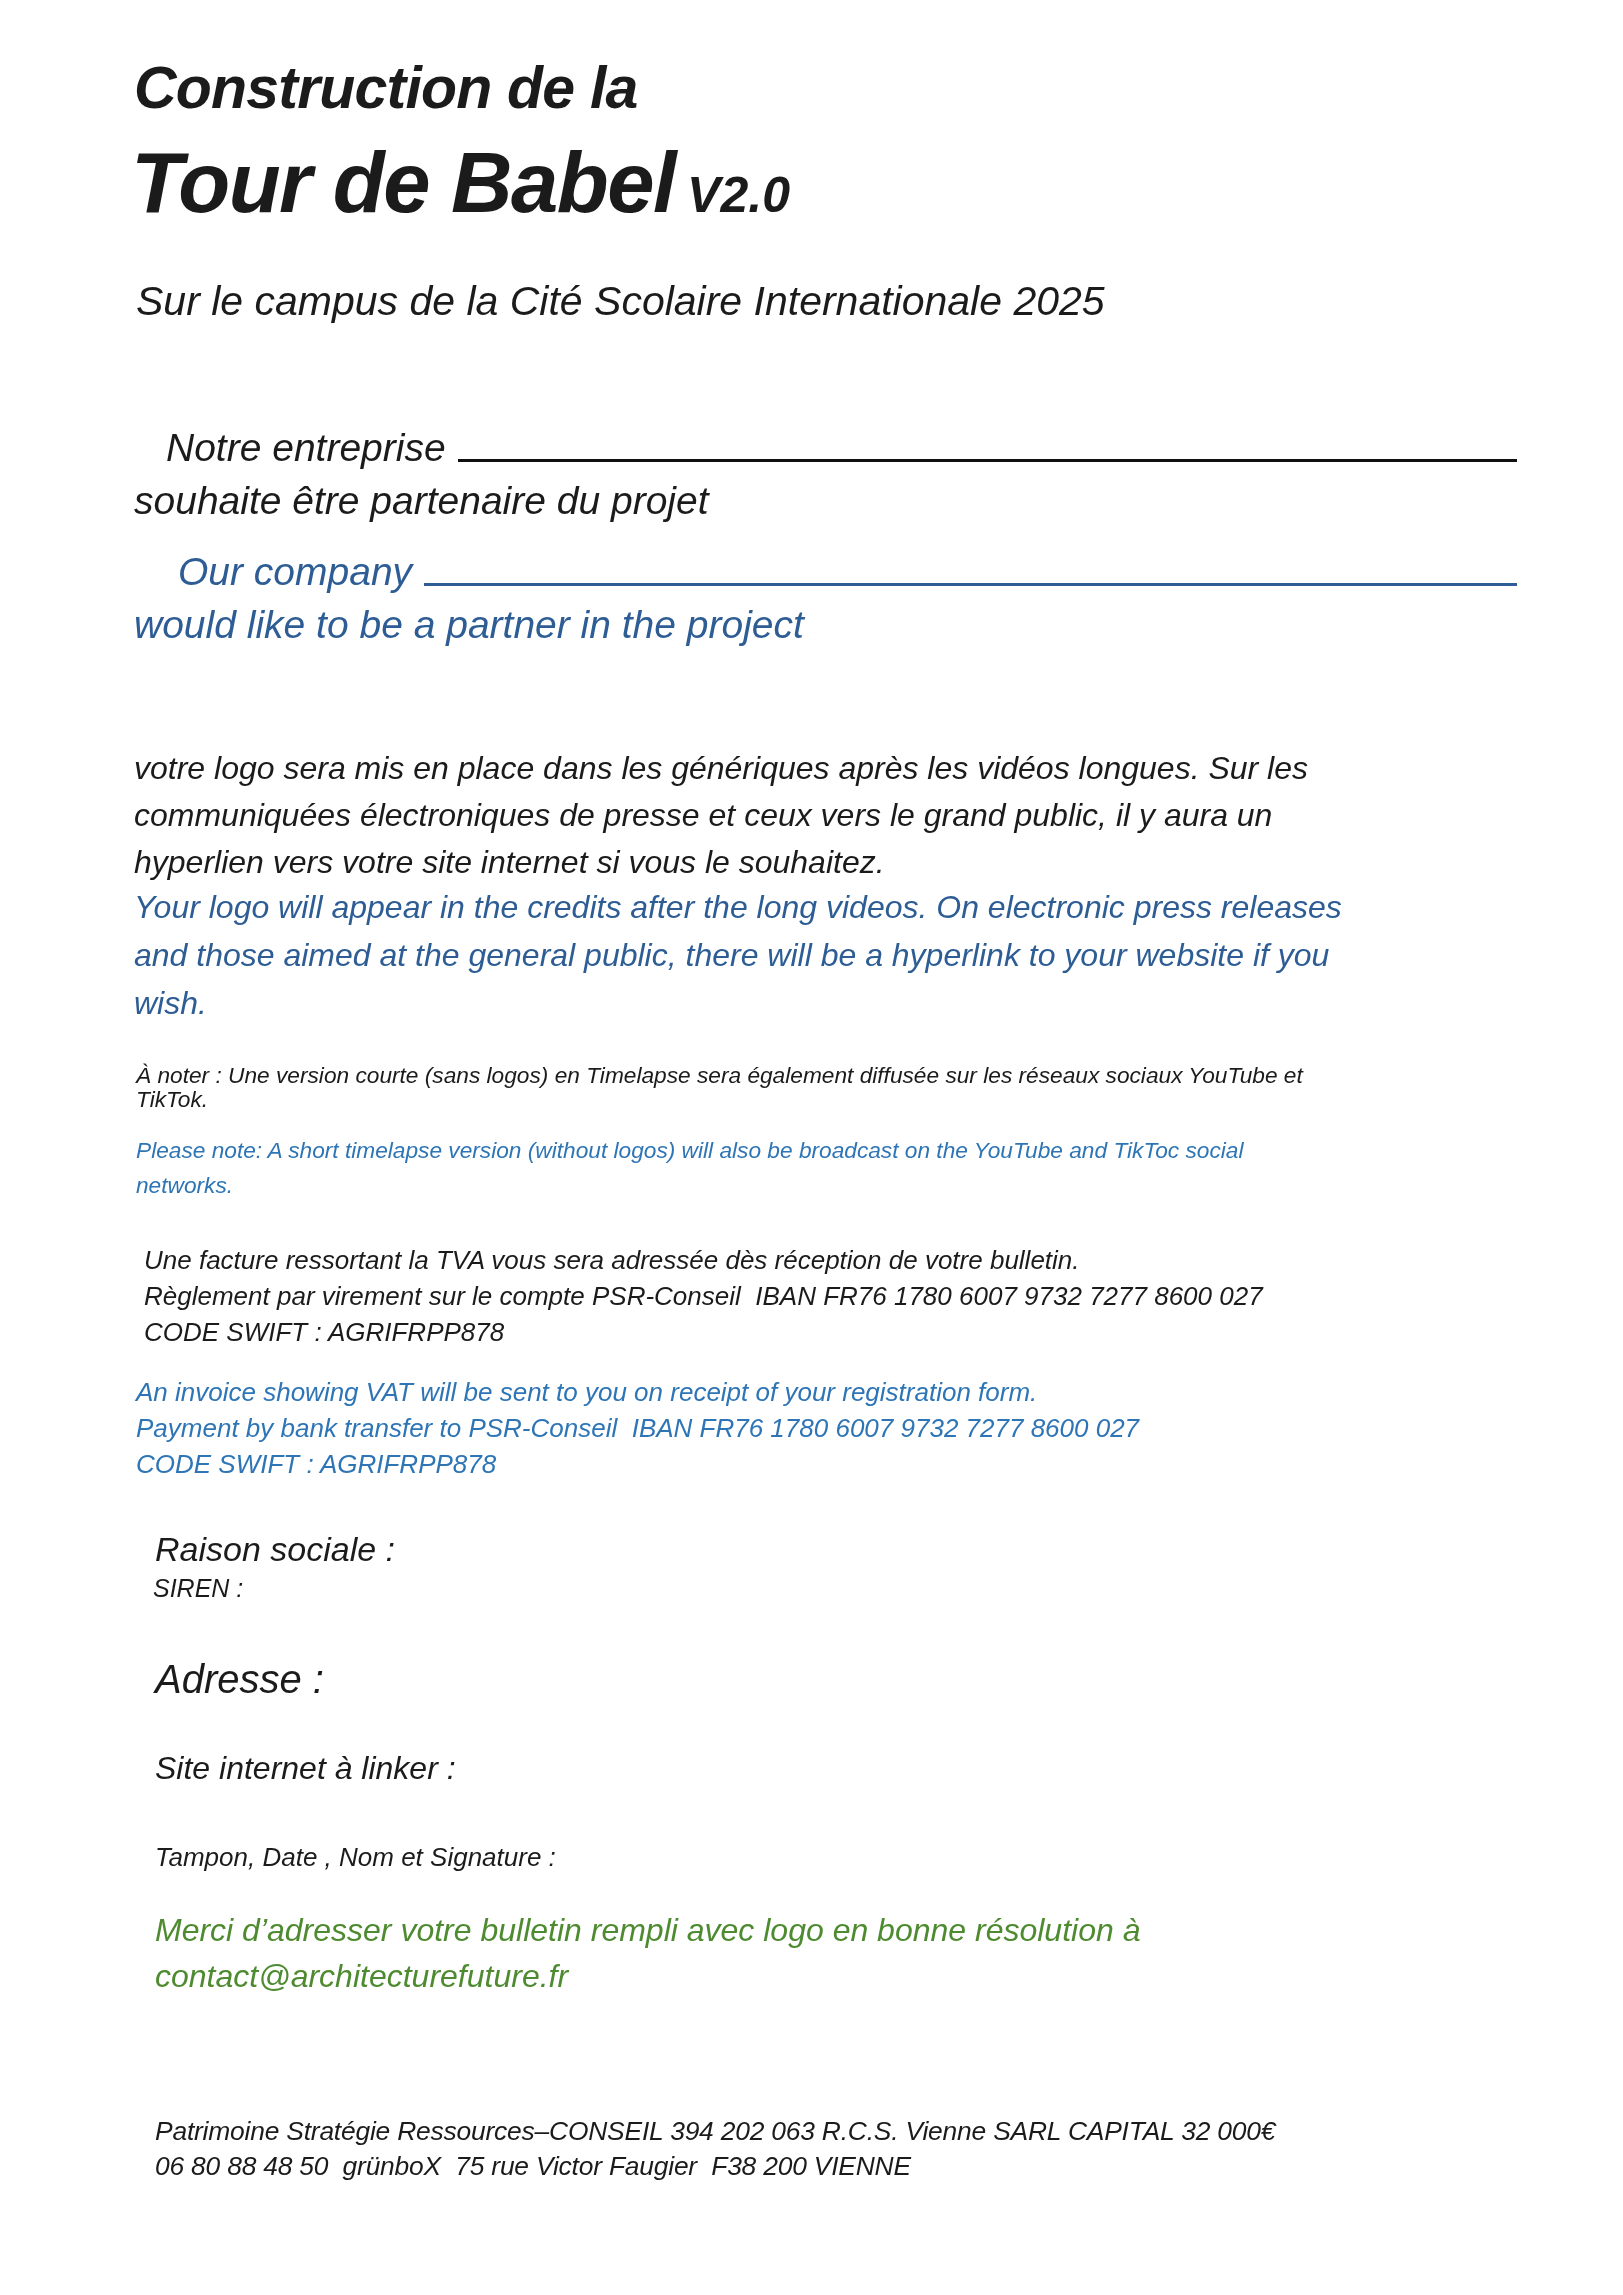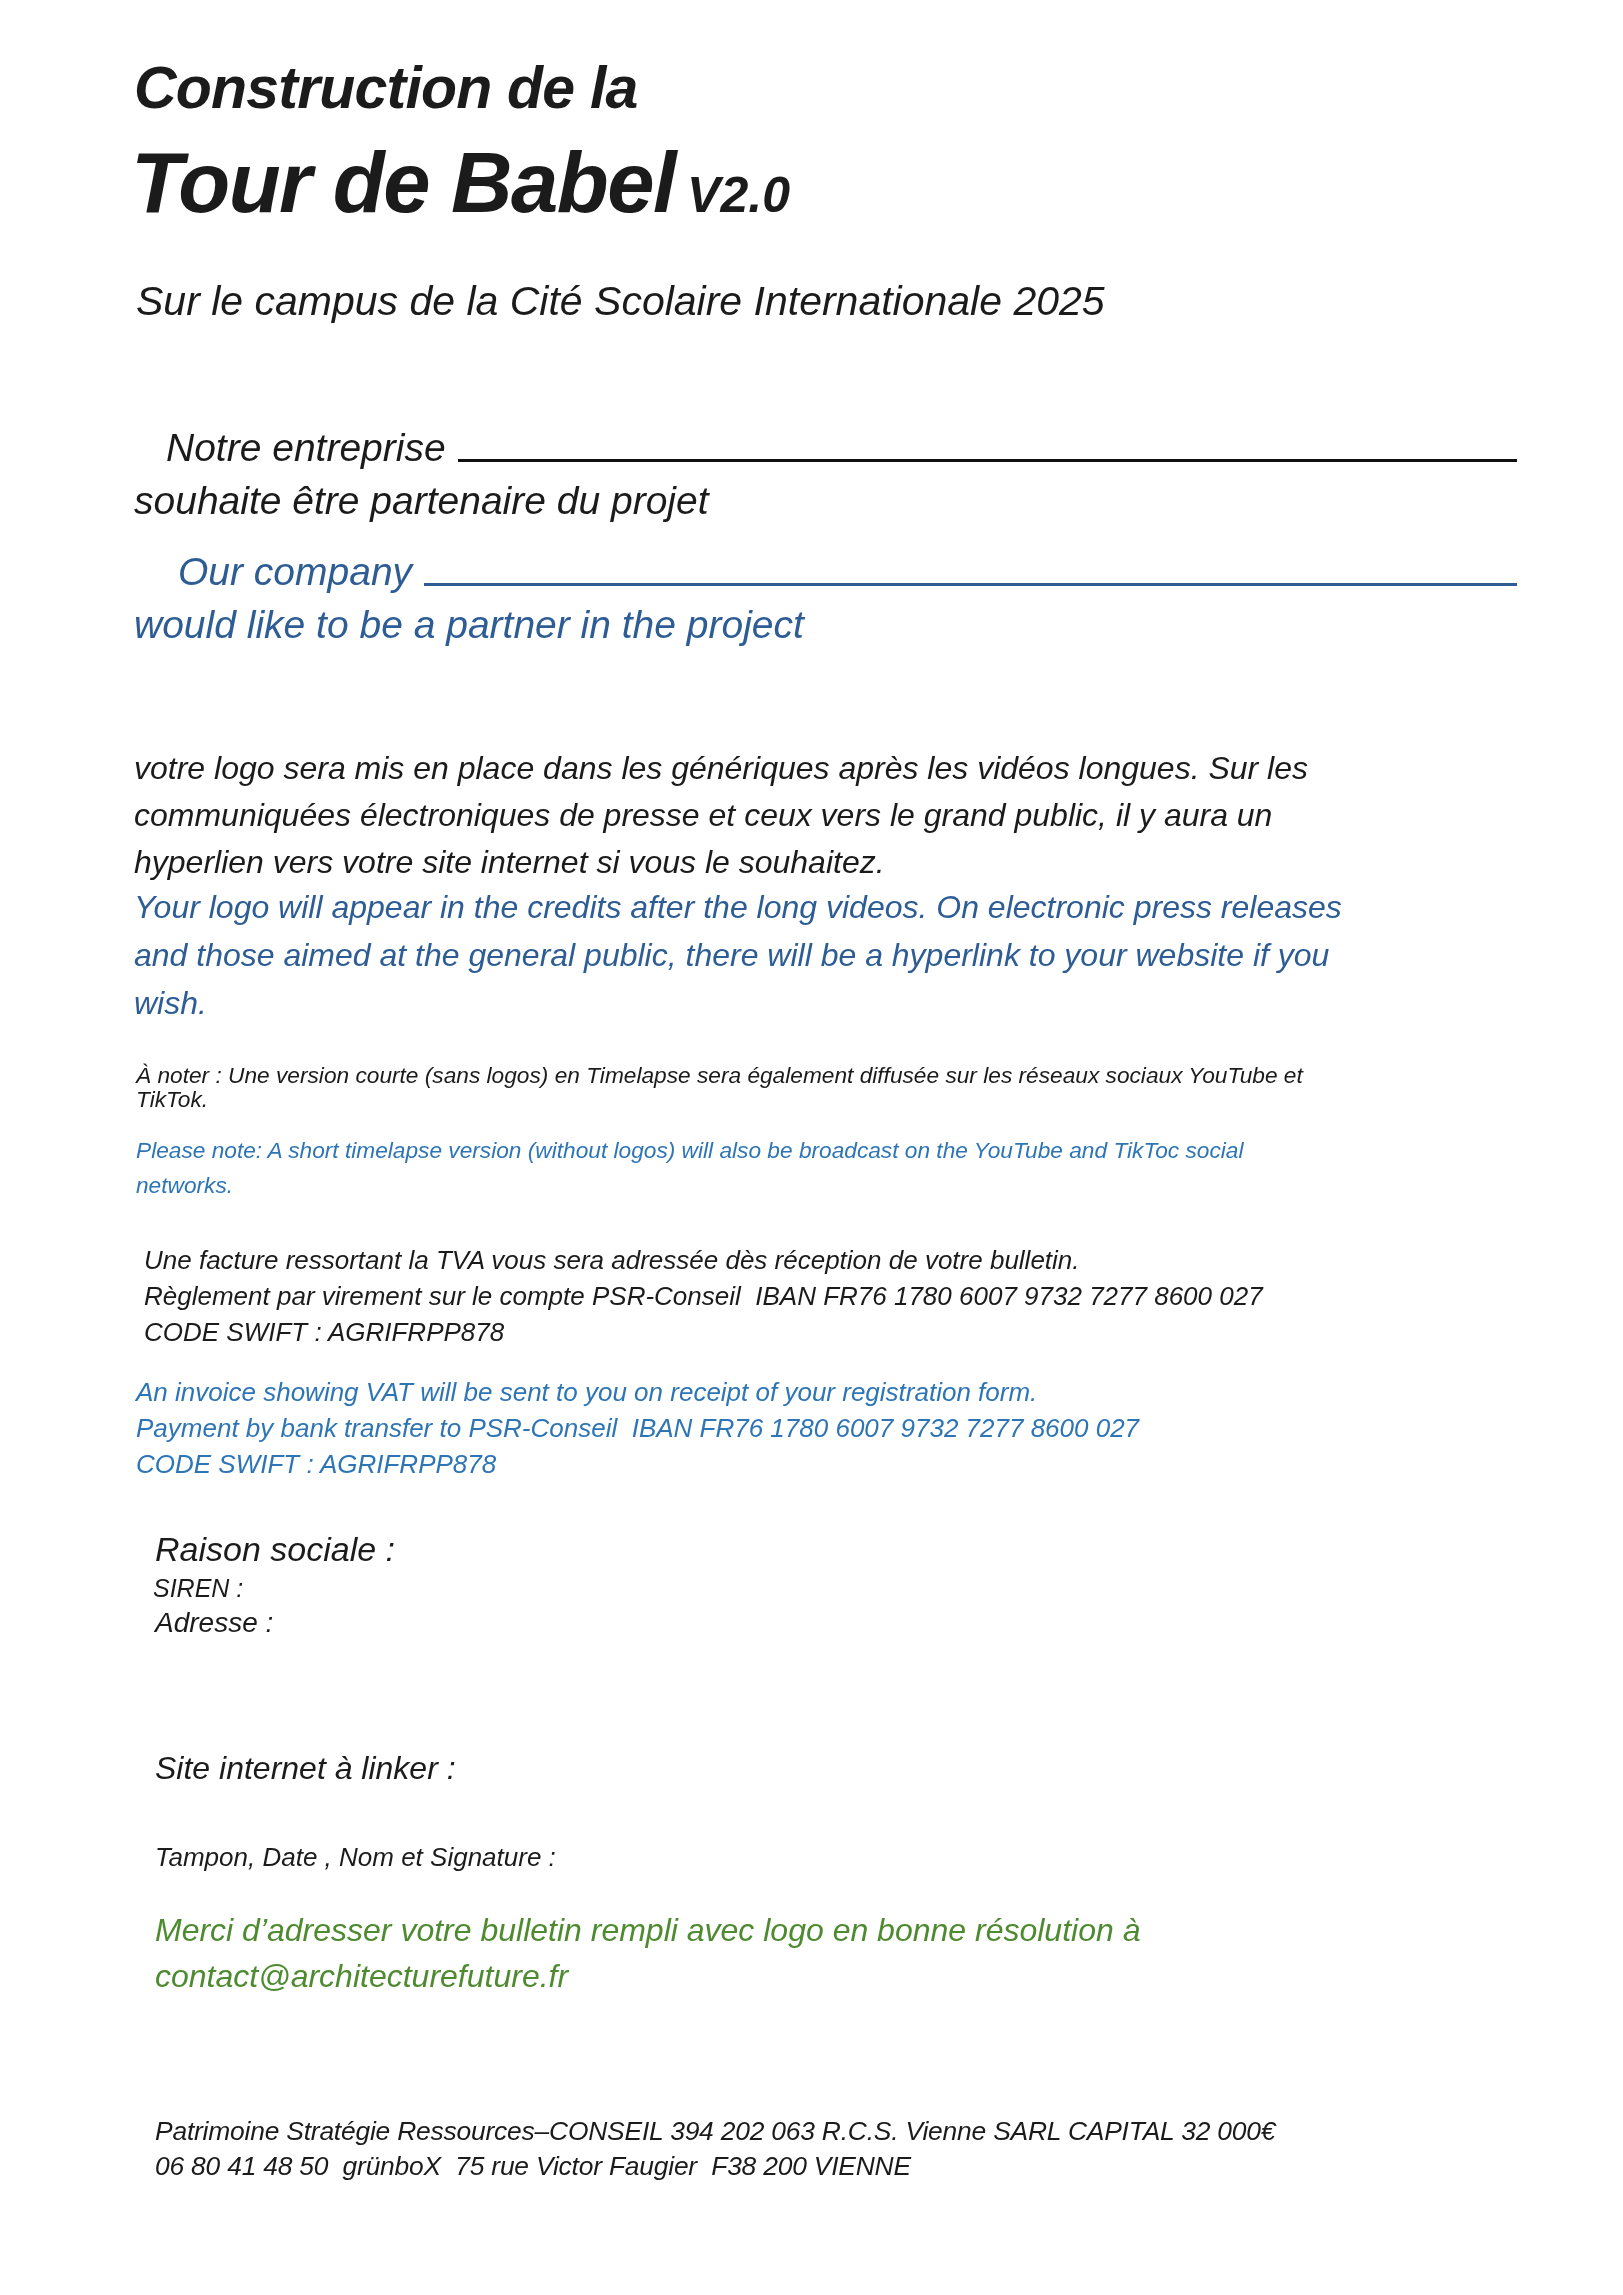--- a/index.html
+++ b/index.html
@@ -39,21 +39,21 @@
   .para-en { left:134px; top:883px; font-size:32px; line-height:48px; font-style:italic; color:#2d5d94; }
 
   .note-fr { left:136px; top:1063px; font-size:22.7px; line-height:24px; }
   .note-en { left:136px; top:1133px; font-size:22.7px; line-height:35px; color:#2e75b6; }
 
   .invoice-fr { left:136px; top:1242px; font-size:26px; line-height:36px;margin-left:8px; }
   .invoice-en { left:136px; top:1374px; font-size:26px; line-height:36px; color:#2e75b6; }
 
   .f-raison  { left:155px; top:1530px; font-size:34px; }
   .f-siren   { left:153px; top:1574px; font-size:25px; }
-  .f-adresse { left:155px; top:1607px; font-size:28px; }
+  .f-adresse { left:155px; top:1657px; font-size:40px; }
   .f-site    { left:155px; top:1750px; font-size:32px; }
   .f-tampon  { left:155px; top:1842px; font-size:26px; }
 
   .closing { left:155px; top:1907px; font-size:32px; line-height:46px; color:#4e8b30; }
 
   .footer { left:155px; top:2114px; font-size:26.4px; line-height:35px; letter-spacing:-0.2px; }
 </style>
 </head>
 <body>
 
@@ -100,16 +100,16 @@
   <div class="abs f-raison">Raison sociale :</div>
   <div class="abs f-siren">SIREN :</div>
   <div class="abs f-adresse">Adresse :</div>
   <div class="abs f-site">Site internet à linker :</div>
   <div class="abs f-tampon">Tampon, Date , Nom et Signature :</div>
 
   <div class="abs closing">Merci d’adresser votre bulletin rempli avec logo en bonne résolution à
 contact@architecturefuture.fr</div>
 
   <div class="abs footer"><span>Patrimoine Stratégie Ressources–CONSEIL 394 202 063 R.C.S. Vienne SARL CAPITAL 32 000€</span>
-<span>06 80 41 48 50  grünboX  75 rue Victor Faugier  F38 200 VIENNE</span></div>
+<span>06 80 88 48 50  grünboX  75 rue Victor Faugier  F38 200 VIENNE</span></div>
 
 </div>
 
 
 </body></html>

